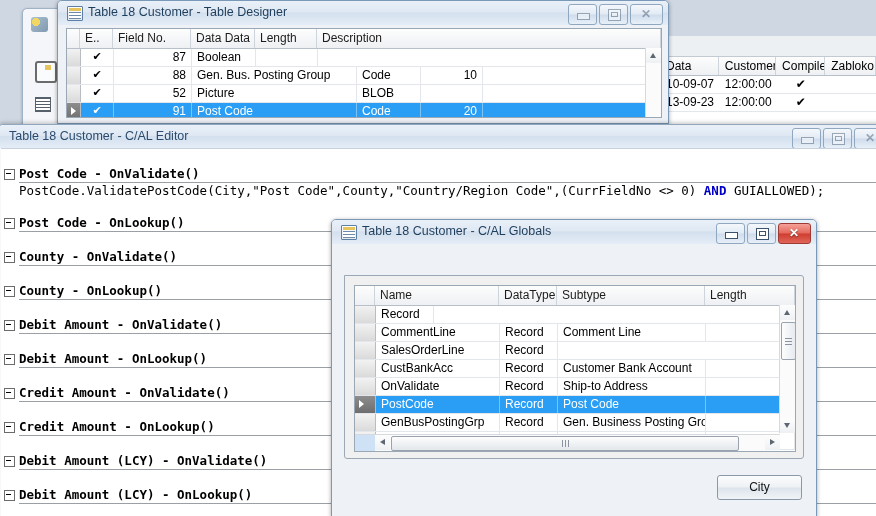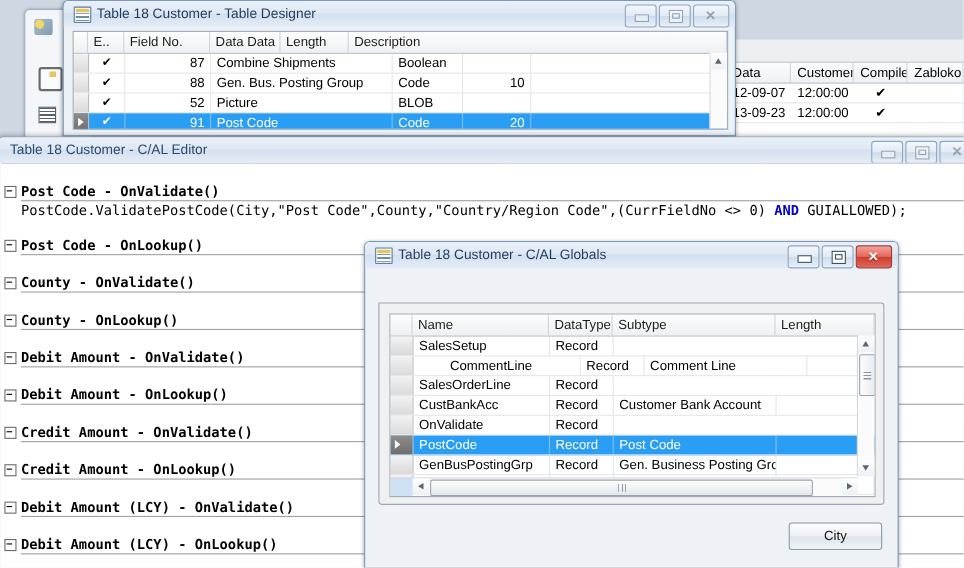--- a/index.html
+++ b/index.html
@@ -131,21 +131,21 @@
 </div>
 
 <div class="abs" id="bg-right-grid">
   <div class="bghead">
     <div class="gc" style="width:70px;">Data</div>
     <div class="gc" style="width:68px;">Customer</div>
     <div class="gc" style="width:58px;">Compiled</div>
     <div class="gc" style="width:60px;">Zabloko</div>
   </div>
   <div class="bgrow">
-    <div class="gc num" style="width:70px;text-align:right;">12-09-07</div>
+    <div class="gc num" style="width:70px;text-align:right;">10-09-07</div>
     <div class="gc" style="width:68px;text-align:right;">12:00:00</div>
     <div class="gc" style="width:58px;text-align:center;">✔</div>
     <div class="gc" style="width:60px;"></div>
   </div>
   <div class="bgrow">
     <div class="gc" style="width:70px;text-align:right;">13-09-23</div>
     <div class="gc" style="width:68px;text-align:right;">12:00:00</div>
     <div class="gc" style="width:58px;text-align:center;">✔</div>
     <div class="gc" style="width:60px;"></div>
   </div>
@@ -177,21 +177,20 @@
       <div class="gc" style="flex:0 0 78px;">Field No.</div>
       <div class="gc" style="flex:0 0 64px;">Data Data</div>
       <div class="gc" style="flex:0 0 62px;">Length</div>
       <div class="gc" style="flex:1 1 auto;">Description</div>
     </div>
 
     <div class="grow">
       <div class="selmark"></div>
       <div class="gc chk" style="flex:0 0 33px;">✔</div>
       <div class="gc num" style="flex:0 0 78px;">87</div>
-      <div class="gc" style="flex:0 0 165px;">Combine Shipments</div>
       <div class="gc" style="flex:0 0 64px;">Boolean</div>
       <div class="gc num" style="flex:0 0 62px;"></div>
       <div class="gc" style="flex:1 1 auto;"></div>
     </div>
 
     <div class="grow">
       <div class="selmark"></div>
       <div class="gc chk" style="flex:0 0 33px;">✔</div>
       <div class="gc num" style="flex:0 0 78px;">88</div>
       <div class="gc" style="flex:0 0 165px;">Gen. Bus. Posting Group</div>
@@ -335,28 +334,27 @@
       <div class="ghead">
         <div class="gc" style="flex:0 0 20px;padding:0;"></div>
         <div class="gc" style="flex:0 0 124px;">Name</div>
         <div class="gc" style="flex:0 0 58px;">DataType</div>
         <div class="gc" style="flex:0 0 148px;">Subtype</div>
         <div class="gc" style="flex:1 1 auto;">Length</div>
       </div>
 
       <div class="grow">
         <div class="selmark" style="flex:0 0 20px;"></div>
-        <div class="gc" style="flex:0 0 124px;">SalesSetup</div>
         <div class="gc" style="flex:0 0 58px;">Record</div>
         <div class="gc" style="flex:0 0 148px;margin-top:28px;">Sales &amp; Receivables Setup</div>
         <div class="gc" style="flex:1 1 auto;"></div>
       </div>
       <div class="grow">
         <div class="selmark" style="flex:0 0 20px;"></div>
-        <div class="gc" style="flex:0 0 124px;margin-left:28px;">CommentLine</div>
+        <div class="gc" style="flex:0 0 124px;">CommentLine</div>
         <div class="gc" style="flex:0 0 58px;">Record</div>
         <div class="gc" style="flex:0 0 148px;">Comment Line</div>
         <div class="gc" style="flex:1 1 auto;"></div>
       </div>
       <div class="grow">
         <div class="selmark" style="flex:0 0 20px;"></div>
         <div class="gc" style="flex:0 0 124px;">SalesOrderLine</div>
         <div class="gc" style="flex:0 0 58px;">Record</div>
         <div class="gc" style="flex:1 1 auto;"></div>
       </div>
@@ -364,20 +362,21 @@
         <div class="selmark" style="flex:0 0 20px;"></div>
         <div class="gc" style="flex:0 0 124px;">CustBankAcc</div>
         <div class="gc" style="flex:0 0 58px;">Record</div>
         <div class="gc" style="flex:0 0 148px;">Customer Bank Account</div>
         <div class="gc" style="flex:1 1 auto;"></div>
       </div>
       <div class="grow">
         <div class="selmark" style="flex:0 0 20px;"></div>
         <div class="gc" style="flex:0 0 124px;">OnValidate</div>
         <div class="gc" style="flex:0 0 58px;">Record</div>
+        <div class="gc" style="flex:0 0 148px;">Ship-to Address</div>
         <div class="gc" style="flex:1 1 auto;"></div>
       </div>
       <div class="grow sel">
         <div class="selmark cur" style="flex:0 0 20px;"></div>
         <div class="gc" style="flex:0 0 124px;">PostCode</div>
         <div class="gc" style="flex:0 0 58px;">Record</div>
         <div class="gc" style="flex:0 0 148px;">Post Code</div>
         <div class="gc" style="flex:1 1 auto;"></div>
       </div>
       <div class="grow">

